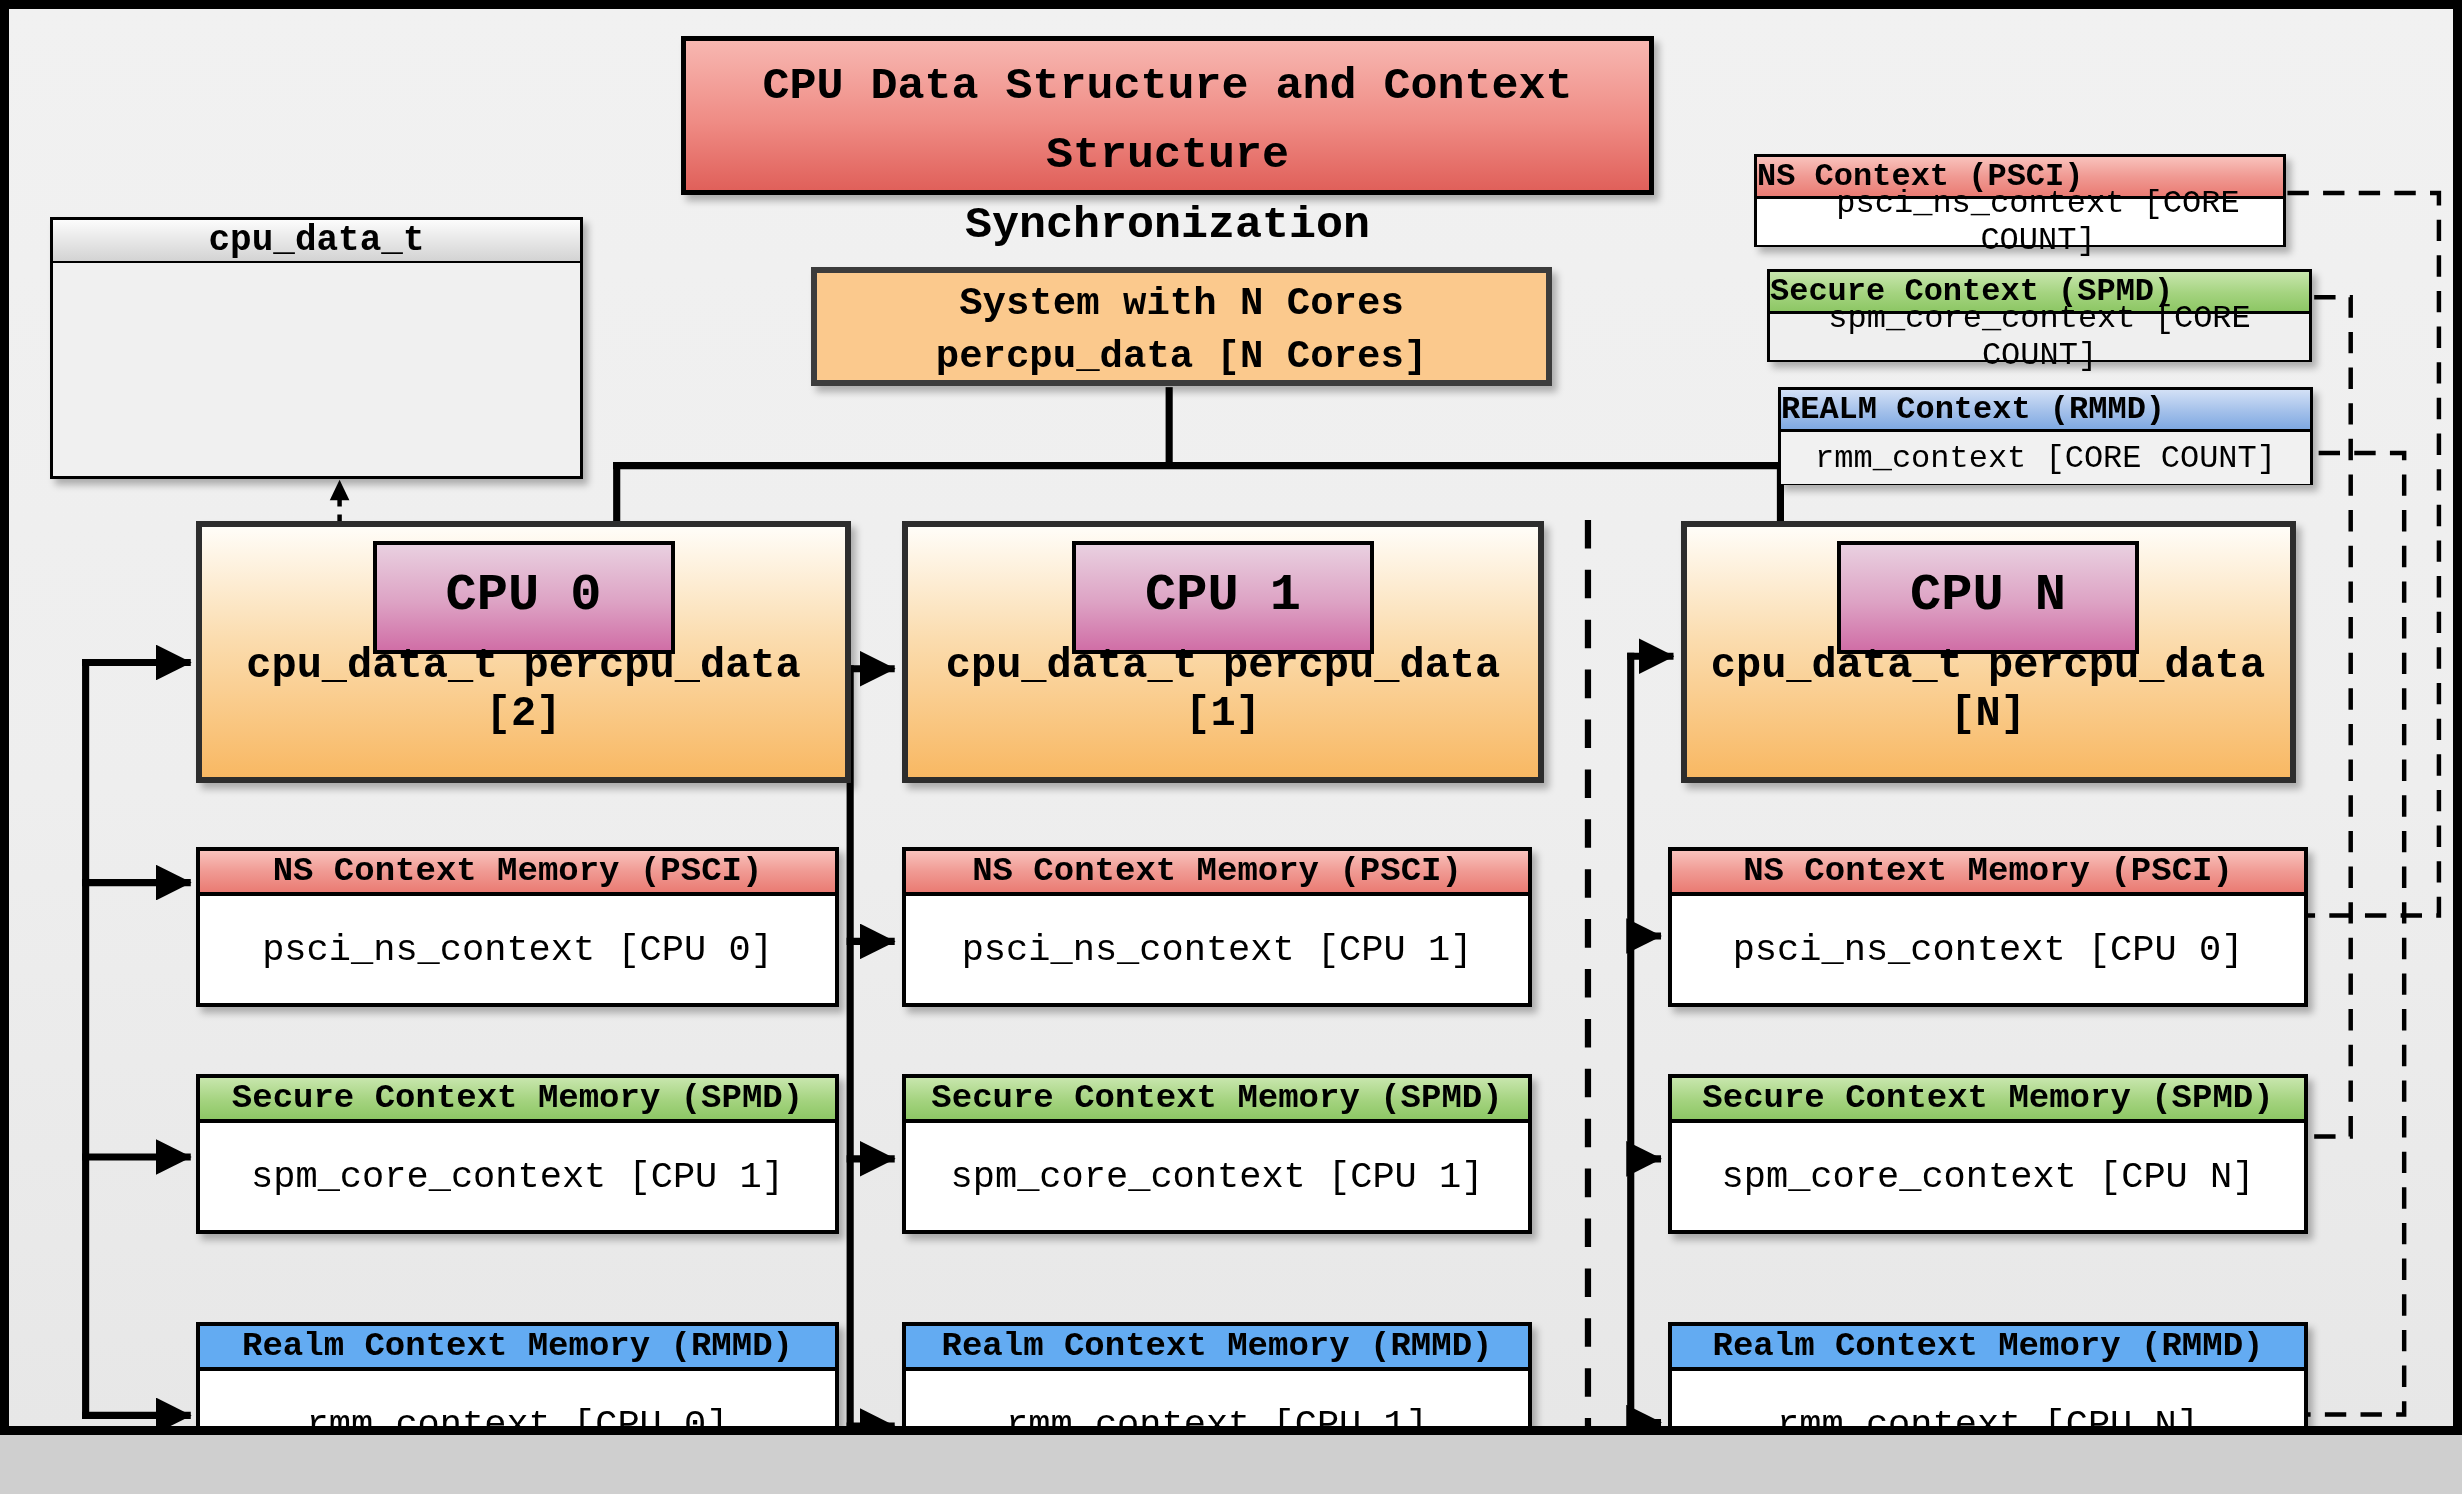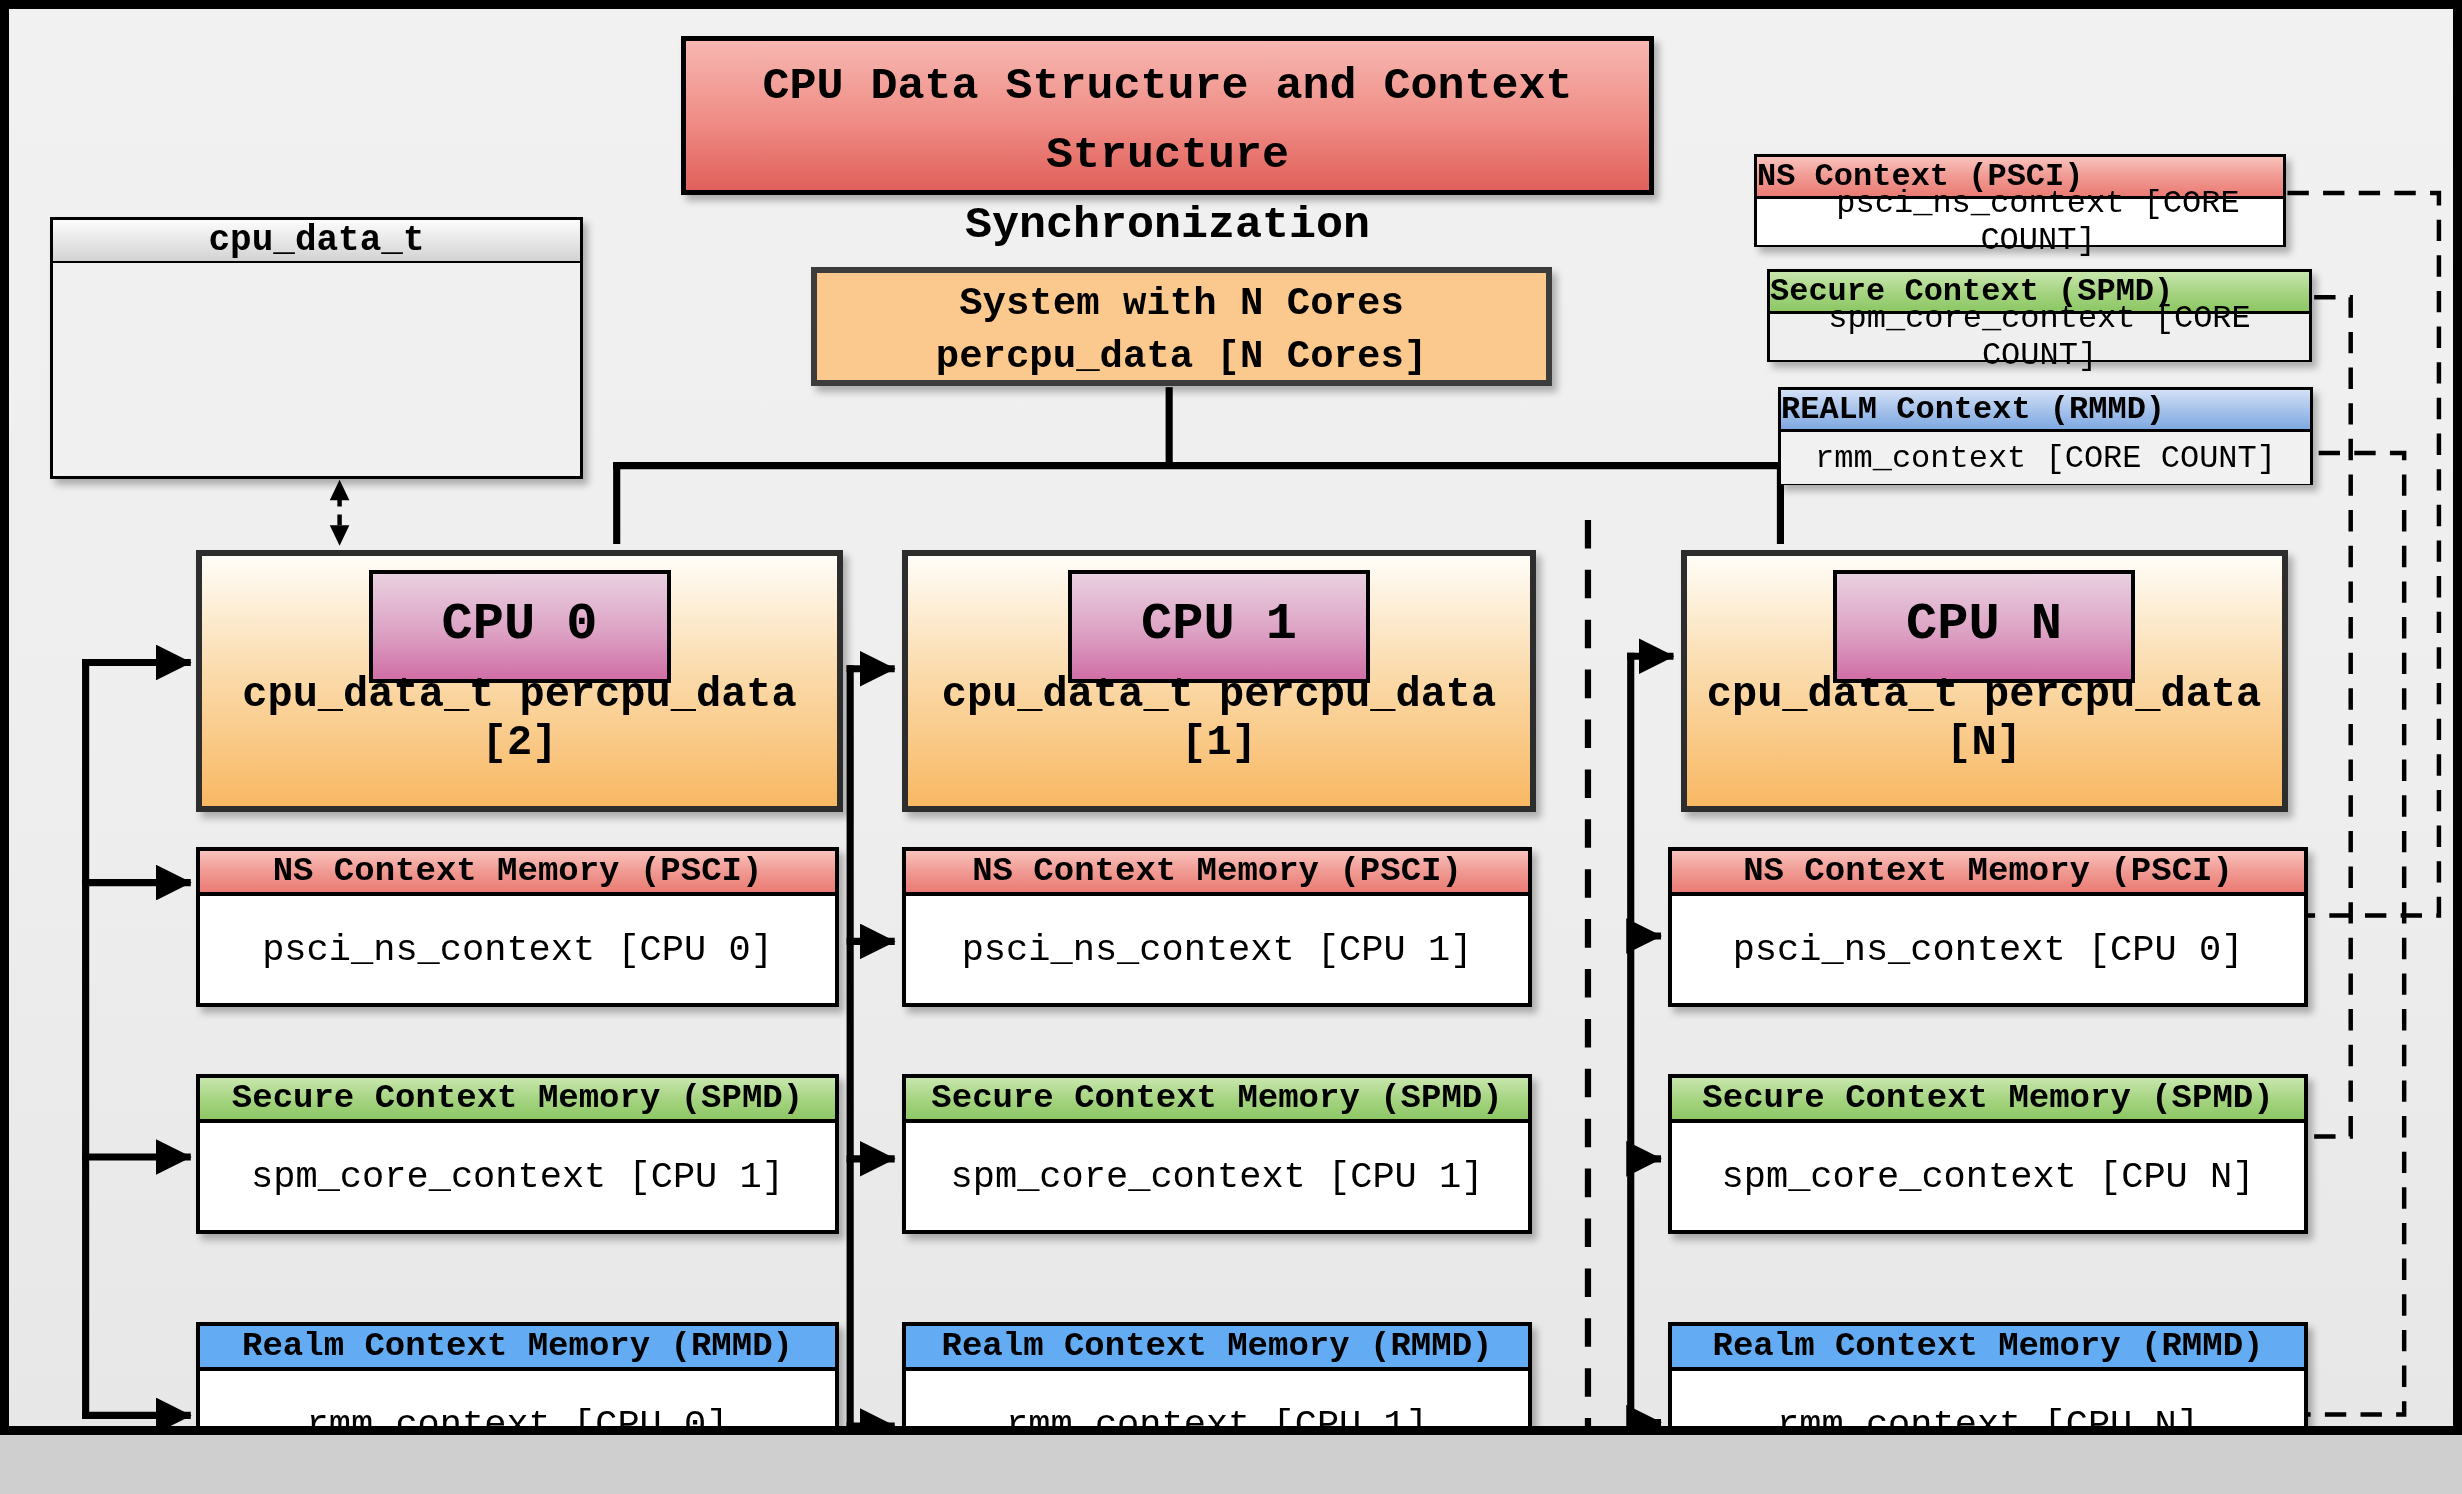--- a/index.html
+++ b/index.html
@@ -62,23 +62,24 @@
   .legend-realm .bdy{height:52px;background:#f1f1f1;}
 
   .hdr-red{background:linear-gradient(180deg,#f9c2bc 0%,#f09a93 50%,#ea7b73 100%);}
   .hdr-green{background:linear-gradient(180deg,#c8e6ad 0%,#a4d37f 55%,#8dc765 100%);}
   .hdr-blue-grad{background:linear-gradient(180deg,#d3e0f6 0%,#a3c0ea 55%,#7fa9e2 100%);}
   .hdr-blue-flat{background:#63abf2;}
 
   
   .col{position:absolute;top:0;height:100%;}
   .cpu-box{
-    position:absolute;top:541px;height:250px;left:0;width:100%;
+    position:absolute;top:512px;height:250px;left:0;width:100%;
     border:6.2px solid #2d2d2d;
     background:linear-gradient(180deg,#fffdf8 0%,#fbdcae 45%,#f8b863 100%);
+    padding-left:8px;
   }
   .cpu-chip{
     position:absolute;top:14.3px;left:50%;transform:translateX(-50%);
     width:294px;height:105px;border:4.5px solid #000;
     background:linear-gradient(180deg,#e9d0e0 0%,#dda2c4 55%,#d06ea6 100%);
     text-align:center;font-weight:bold;font-size:52px;line-height:102px;
   }
   .cpu-label{
     position:absolute;left:0;right:0;bottom:39px;
     text-align:center;font-weight:bold;font-size:42px;

